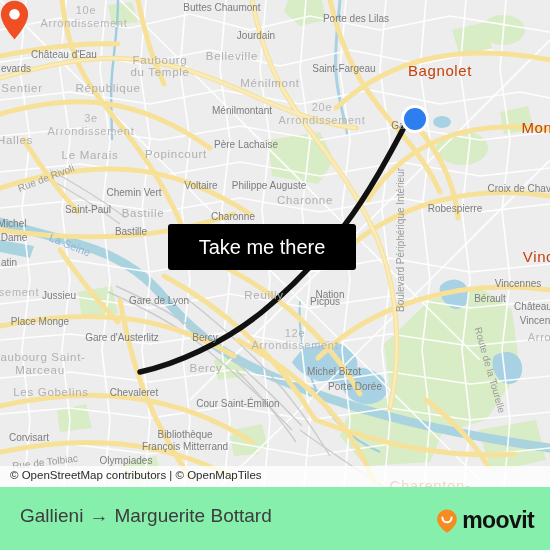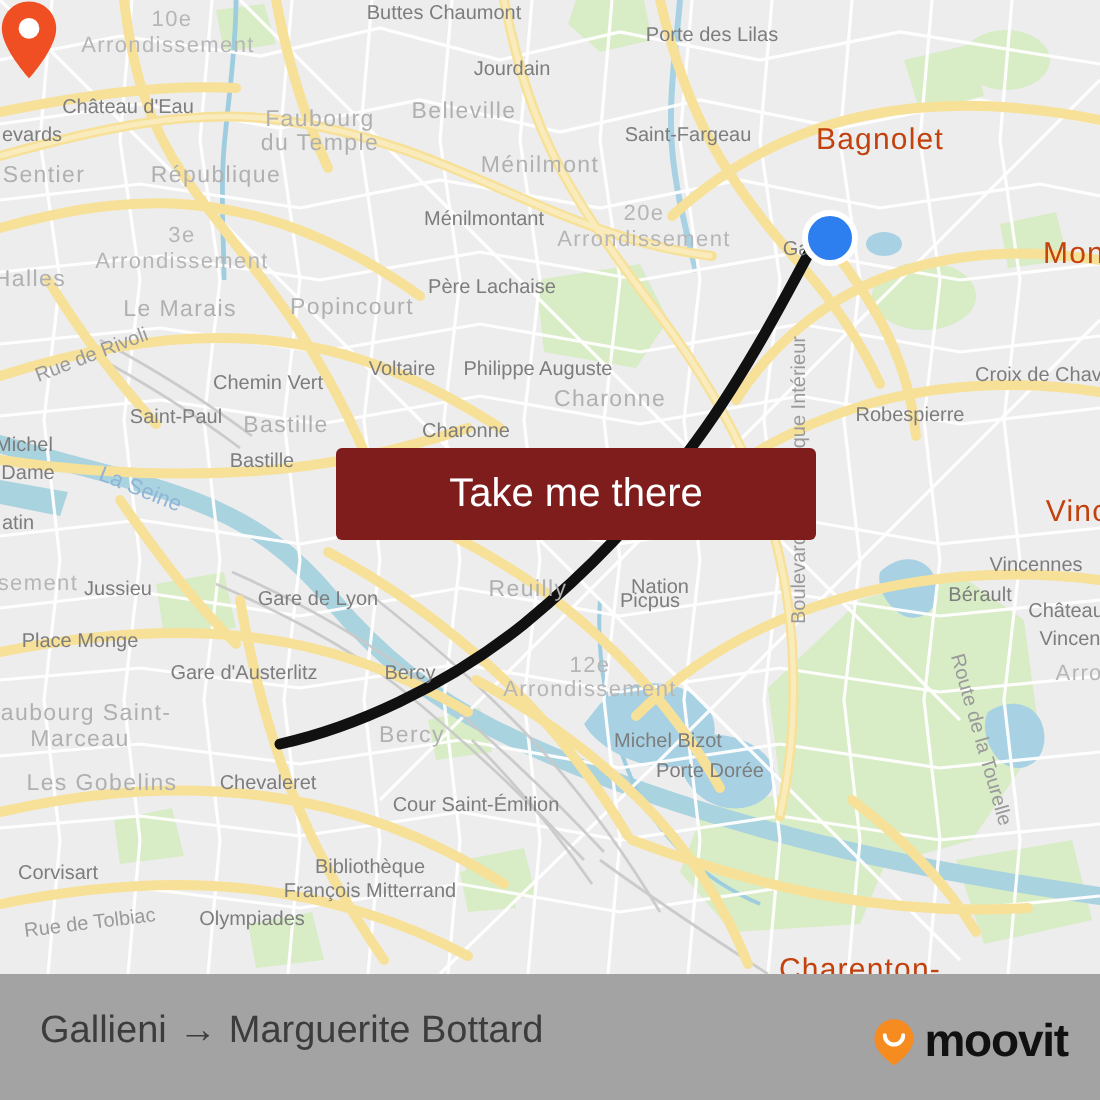--- a/index.html
+++ b/index.html
@@ -19,31 +19,31 @@
   .lbl.road{color:#9a9a9a;font-size:10px;}
   .lbl.water{color:#8fb5d6;font-size:11px;font-style:normal;}
 
   
   #attrib{position:absolute;left:0;top:466px;width:550px;height:21px;
           background:rgba(255,255,255,.78);}
   #attrib span{position:absolute;left:10px;top:3px;font-size:11.5px;color:#2b2b2b;
                font-family:"Liberation Sans",sans-serif;}
 
   
-  #cta{position:absolute;left:168px;top:224px;width:240px;height:46px;background:#7f1d1d;
+  #cta{position:absolute;left:168px;top:224px;width:188px;height:46px;background:#000000;
        border:0;border-radius:3px;color:#fff;font-size:20px;font-family:"Liberation Sans",sans-serif;
        cursor:pointer;display:flex;align-items:center;justify-content:center;padding:0;}
 
   
   #origin-dot{position:absolute;left:401px;top:105px;width:22px;height:22px;border-radius:50%;
               background:#2d7ff0;border:3px solid #fff;box-sizing:content-box;}
   #dest-pin{position:absolute;left:122px;top:333px;width:29px;height:40px;}
 
   
-  #footer{position:absolute;left:0;top:487px;width:550px;height:63px;background:#a3a3a3;}
+  #footer{position:absolute;left:0;top:487px;width:550px;height:63px;background:#86efac;}
   #trip{position:absolute;left:20px;top:18px;font-size:19px;color:#3c3c3c;
         font-family:"Liberation Sans",sans-serif;white-space:nowrap;}
   #trip .arrow{padding:0 6px;color:#3c3c3c;}
   #brand{position:absolute;right:16px;top:20px;display:flex;align-items:center;gap:2px;}
   #brand .word{font-size:23px;font-weight:bold;color:#111;letter-spacing:-.6px;
                font-family:"Liberation Sans",sans-serif;}
 </style>
 </head>
 <body>
 
@@ -248,20 +248,23 @@
       </div>
 
     <div id="origin-dot"></div>
     <svg id="dest-pin" viewBox="0 0 29 40">
       <path d="M14.5 0.8C6.9 0.8 0.9 6.8 0.9 14.4c0 9.9 13.6 24.8 13.6 24.8s13.6-14.9 13.6-24.8C28.1 6.8 22.1 0.8 14.5 0.8z" fill="#f04e23"></path>
       <circle cx="14.5" cy="14.2" r="5.2" fill="#ffffff"></circle>
     </svg>
 
     <button id="cta">Take me there</button>
 
+    <div id="attrib">
+      <span>© OpenStreetMap contributors | © OpenMapTiles</span>
+    </div>
   </div>
 
   <div id="footer">
     <div id="trip">
       <span>Gallieni</span><span class="arrow">→</span><span>Marguerite Bottard</span>
     </div>
     <div id="brand">
       <svg width="26" height="26" viewBox="0 0 26 26">
         <path d="M13 1.6C7.6 1.6 3.2 6 3.2 11.4c0 7.1 9.8 13.3 9.8 13.3s9.8-6.2 9.8-13.3C22.8 6 18.4 1.6 13 1.6z" fill="#f68b1f"></path>
         <path d="M8.4 9.6c0 2.6 2.1 4.7 4.6 4.7s4.6-2.1 4.6-4.7" fill="none" stroke="#ffffff" stroke-width="2" stroke-linecap="round"></path>

